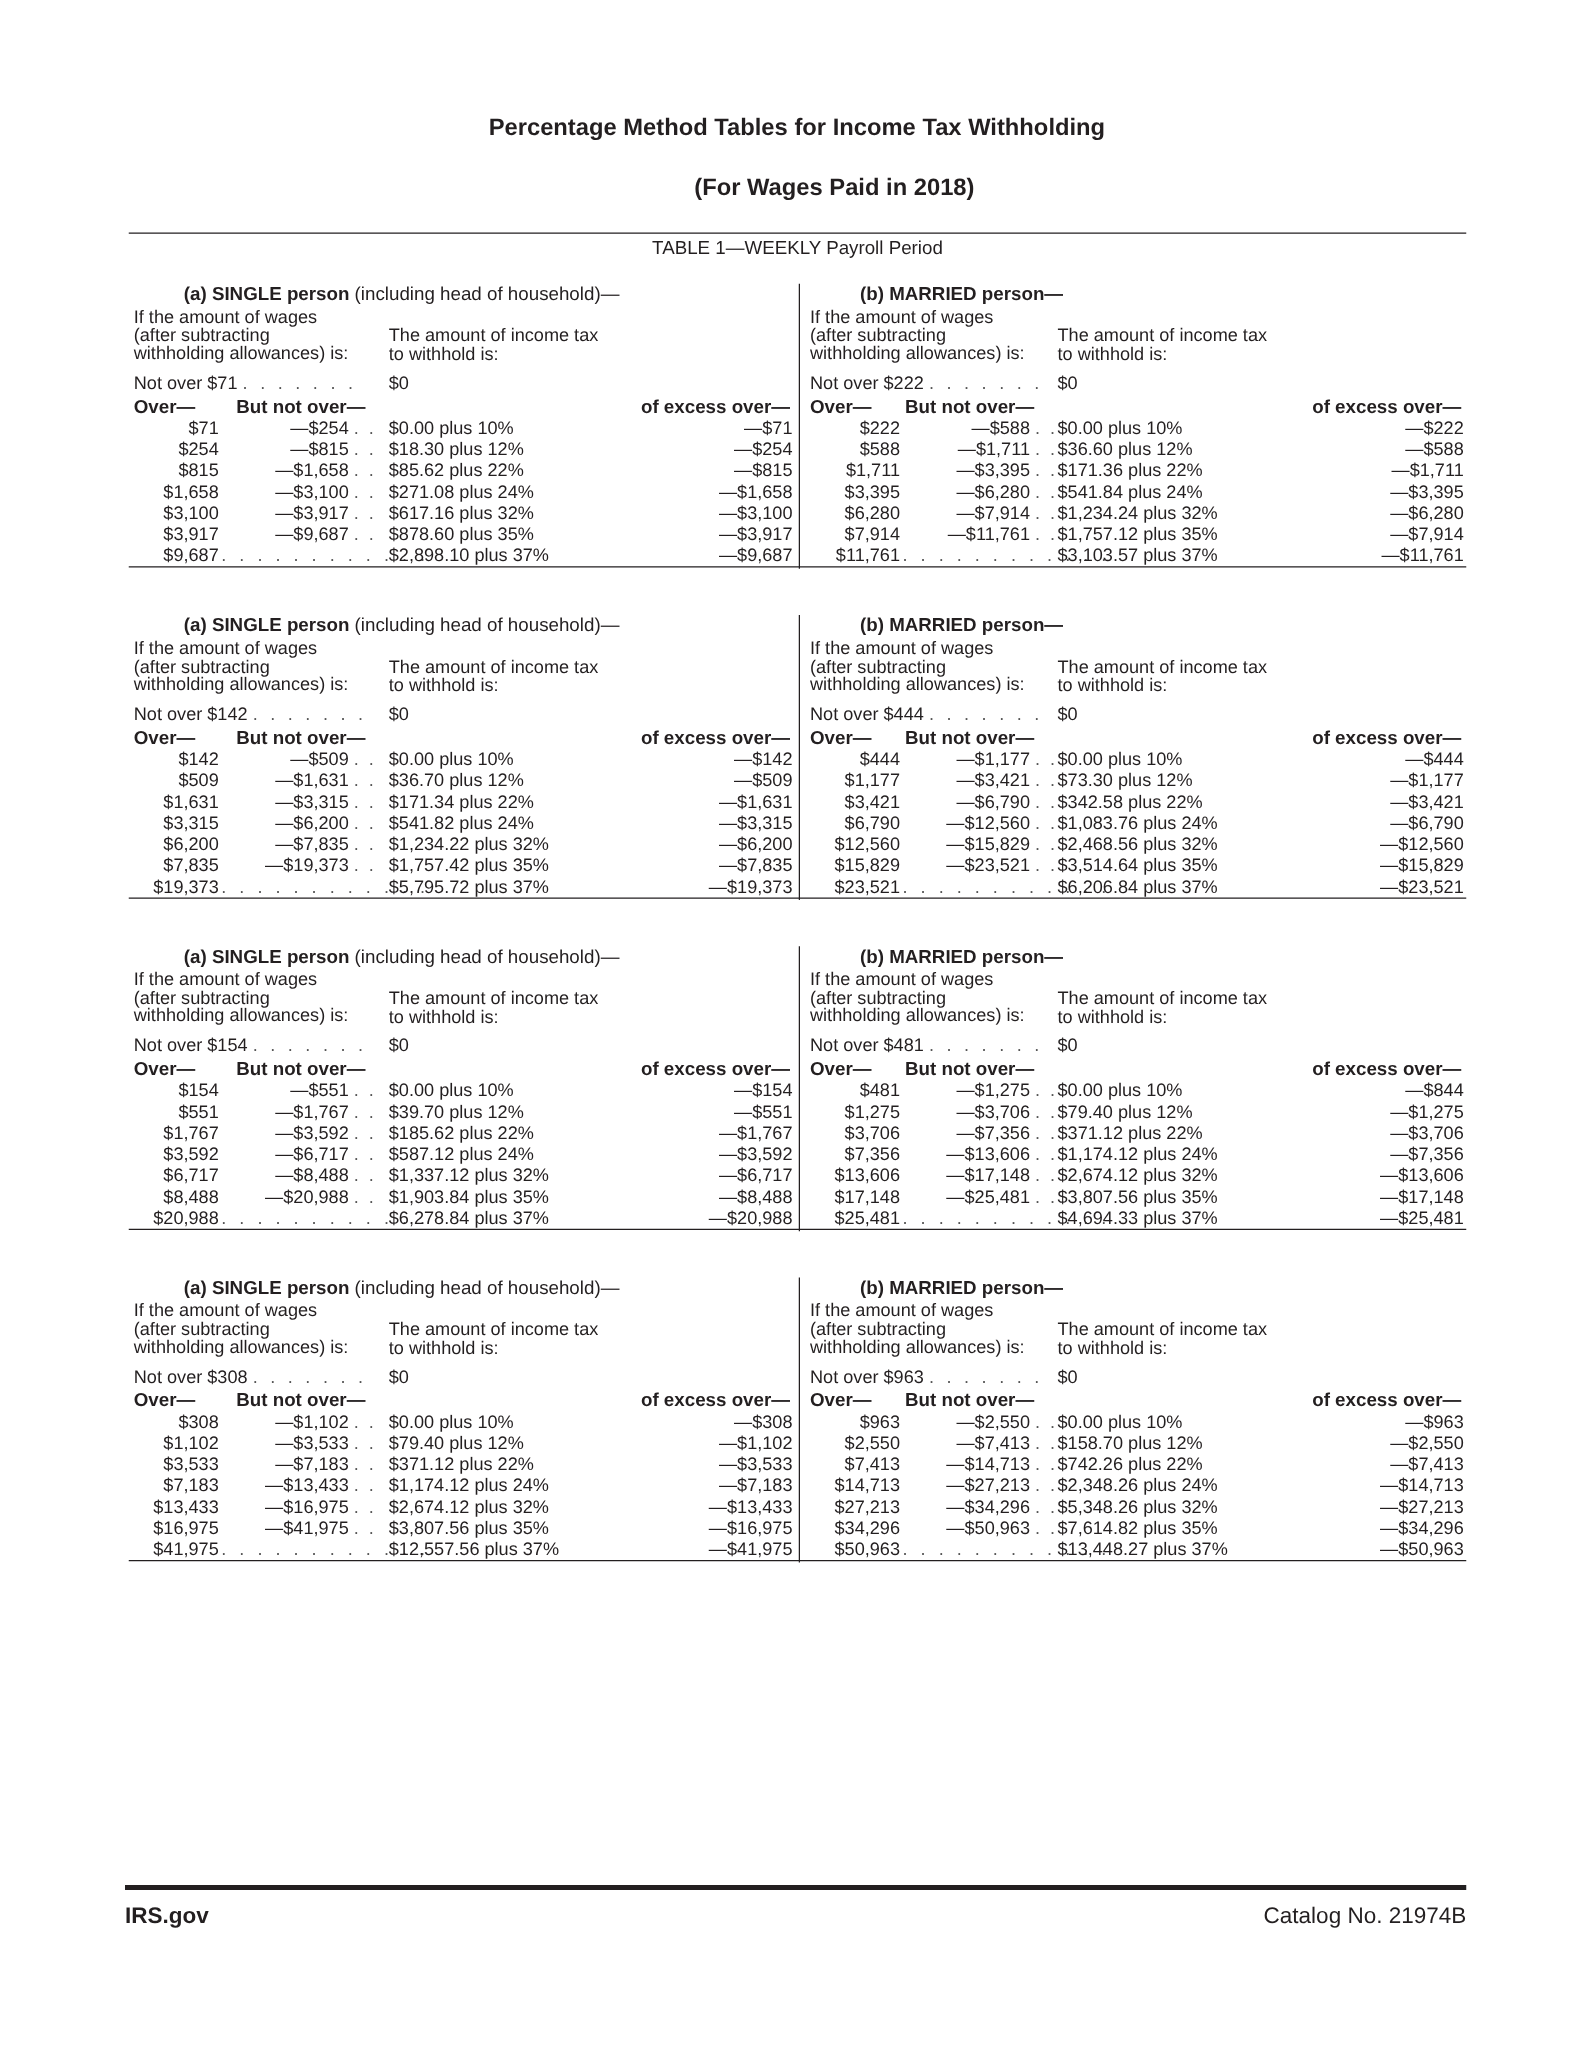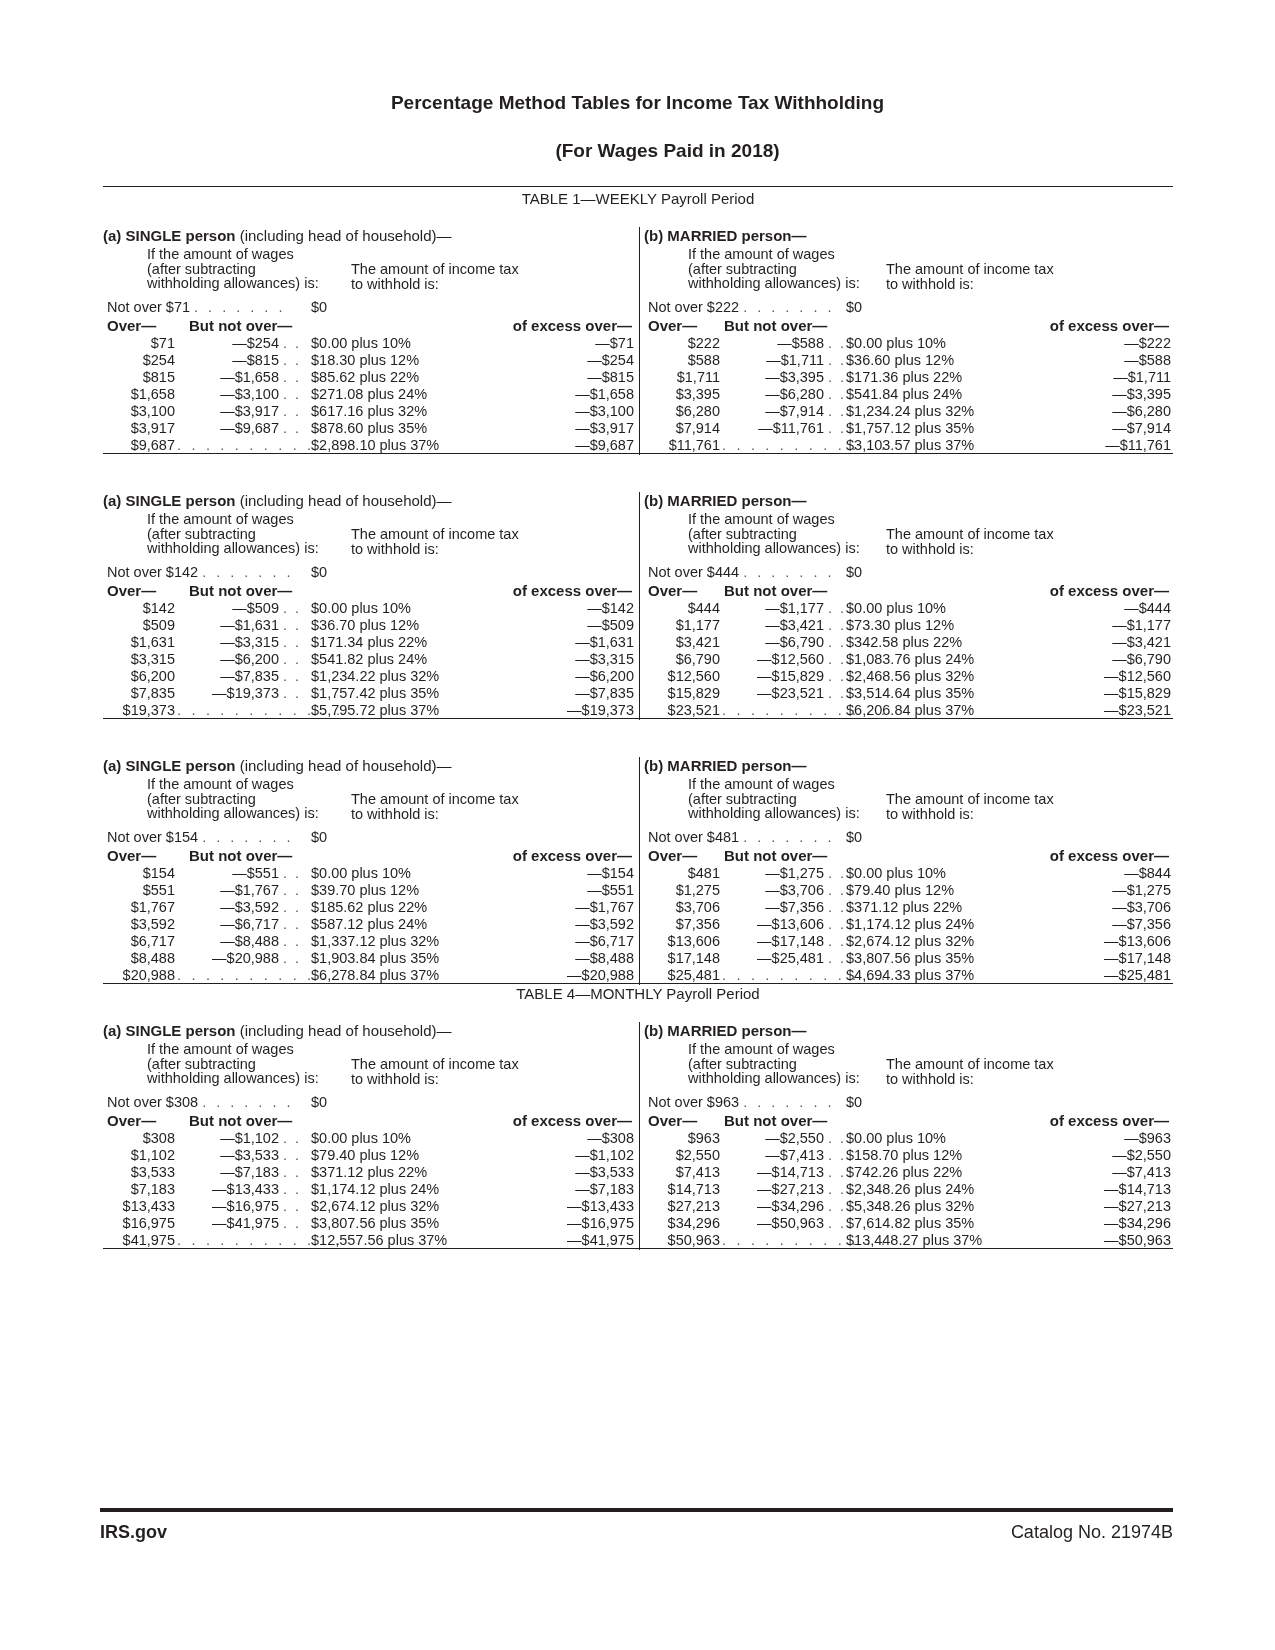--- a/index.html
+++ b/index.html
@@ -7,23 +7,23 @@
   .page-title { position: absolute; left: 0; width: 1275px; text-align: center; font-weight: bold; font-size: 19px; }
   #title1 { top: 92px; }
   #title2 { top: 140px; padding-left: 30px; }
   .top-rule { position: absolute; left: 103px; width: 1070px; top: 186px; border-top: 1px solid #231f20; }
   .table-block { position: absolute; left: 103px; width: 1070px; }
   .table-caption { position: absolute; left: 0; width: 1070px; top: 0; text-align: center; font-weight: normal; font-size: 15px; }
   .half { position: absolute; top: 37px; width: 535px; }
   .half.left { left: 0; }
   .half.right { left: 536px; border-left: 1px solid #231f20; height: 228px; }
   .half.right .inner { padding-left: 4px; }
-  .sect-head { font-size: 15px; line-height: 18px; height: 20px; white-space: nowrap; }
+  .sect-head { font-size: 15px; line-height: 18px; height: 20px; white-space: nowrap; margin-left: 44px; }
   .sect-head b { font-weight: bold; }
-  .intro { position: relative; height: 52px; font-size: 14.5px; line-height: 14.5px; margin-left: 40px; }
+  .intro { position: relative; height: 52px; font-size: 14.5px; line-height: 14.5px; }
   .intro .wages { position: absolute; left: 4px; top: 0; }
   .intro .taxamt { position: absolute; left: 208px; top: 15px; }
   .notover { position: relative; height: 18px; font-size: 14.5px; line-height: 17px; }
   .notover .lbl { position: absolute; left: 4px; }
   .notover .dots { letter-spacing: 3px; color: #555; }
   .notover .zero { position: absolute; left: 208px; }
   .colhead { position: relative; height: 18px; font-size: 15px; font-weight: bold; line-height: 18px; }
   .colhead .c1 { position: absolute; left: 4px; }
   .colhead .c2 { position: absolute; left: 86px; }
   .colhead .c4 { position: absolute; right: 6px; }
@@ -496,21 +496,20 @@
             <span class="over">$25,481</span>
             <span class="lastdots">. . . . . . . . . . . .</span>
             <span class="tax">$4,694.33 plus 37%</span>
             <span class="exc">—$25,481</span>
           </div>
         </div>
       </div>
       <div class="bottom-rule"></div>
     </div>
     <div class="table-block" style="top:985px;height:270px">
-      <div class="table-caption">TABLE 4—MONTHLY Payroll Period</div>
       <div class="half left">
         <div class="inner">
           <div class="sect-head"><b>(a) SINGLE person</b><span> (including head of household)—</span></div>
           <div class="intro">
             <div class="wages">
               <div>If the amount of wages</div>
               <div>(after subtracting</div>
               <div>withholding allowances) is:</div>
             </div>
             <div class="taxamt">

